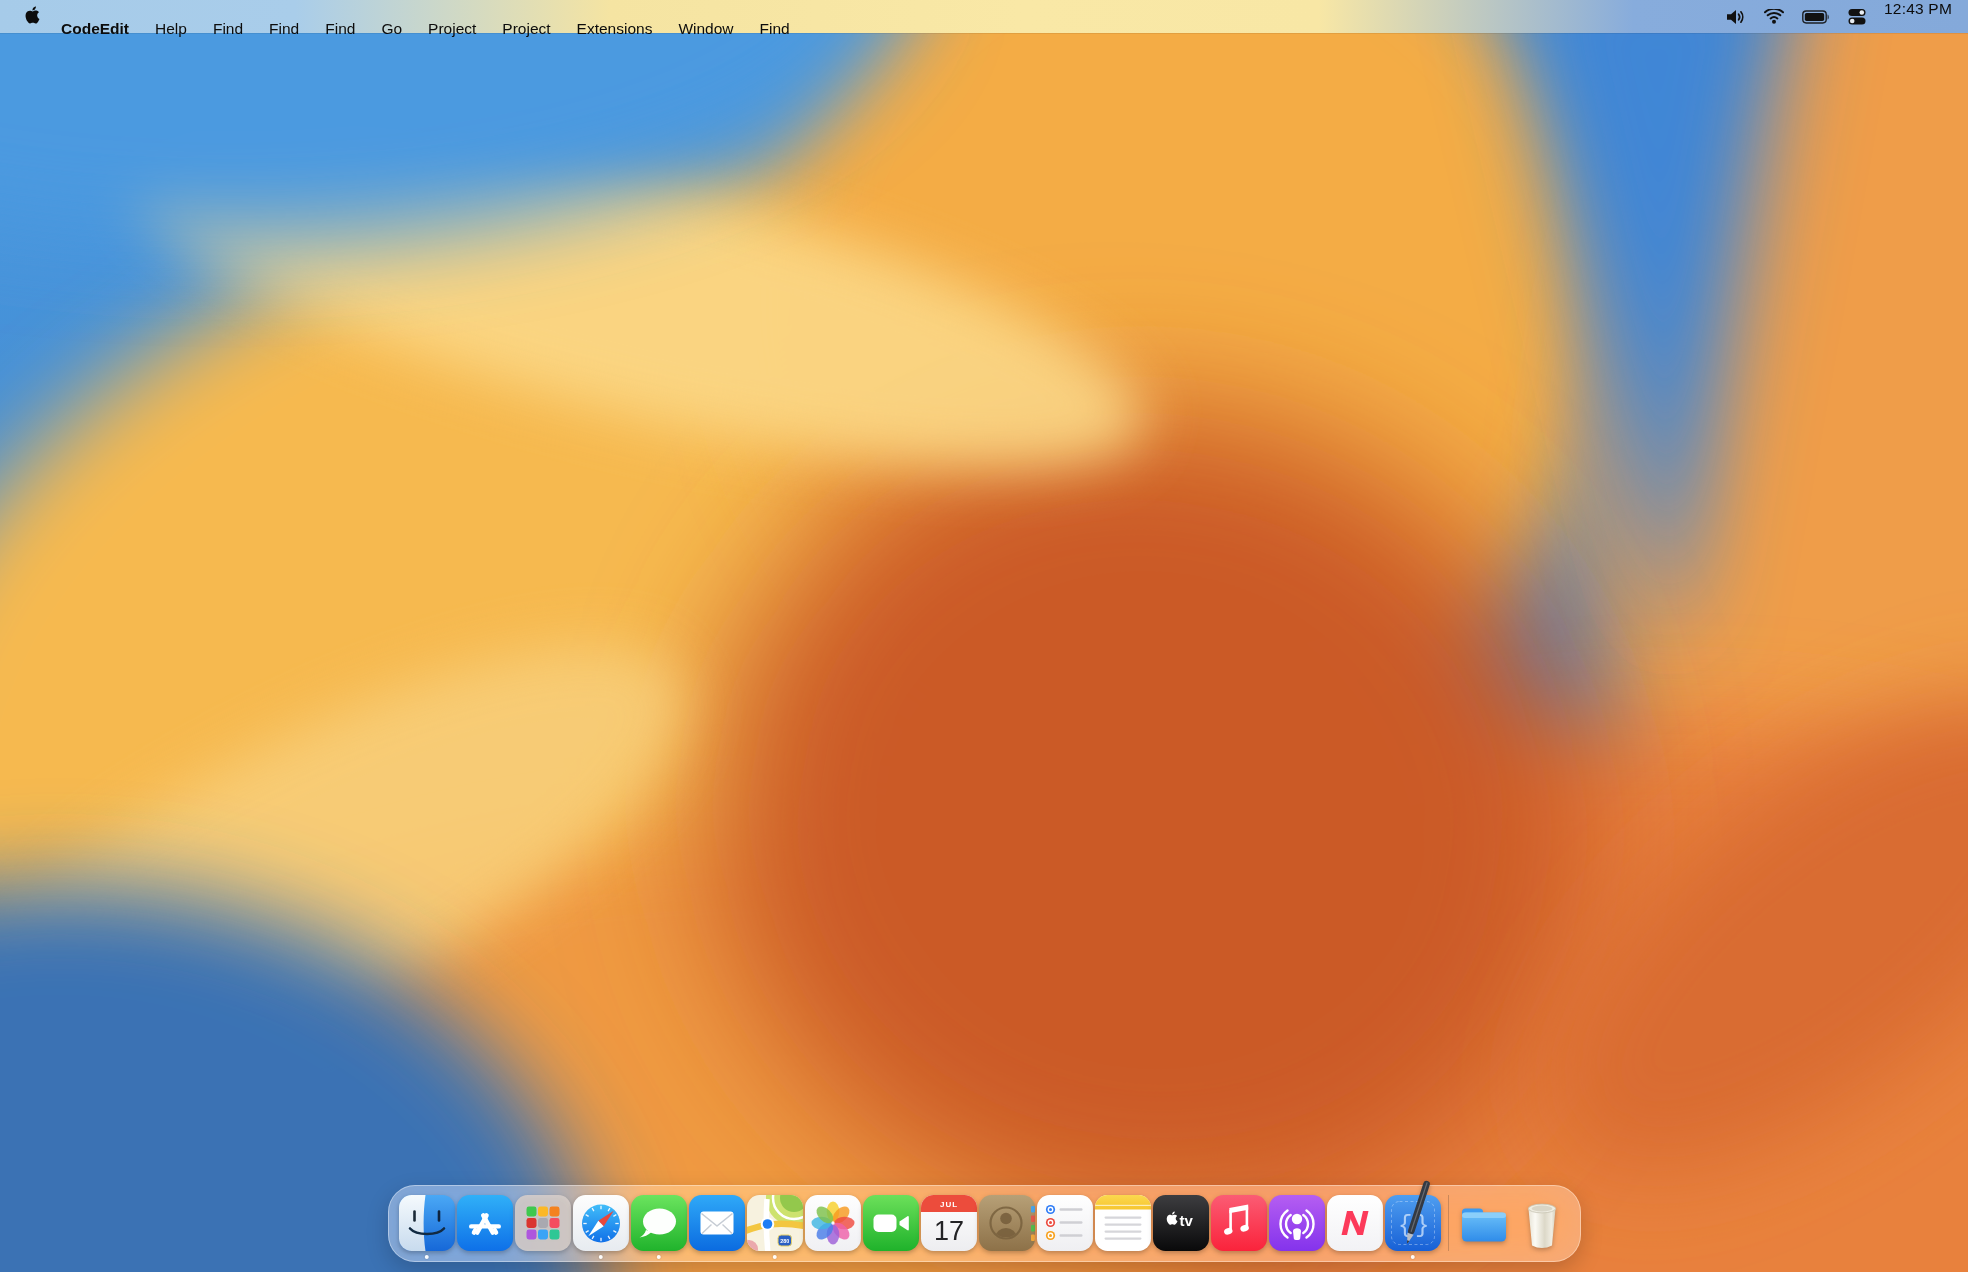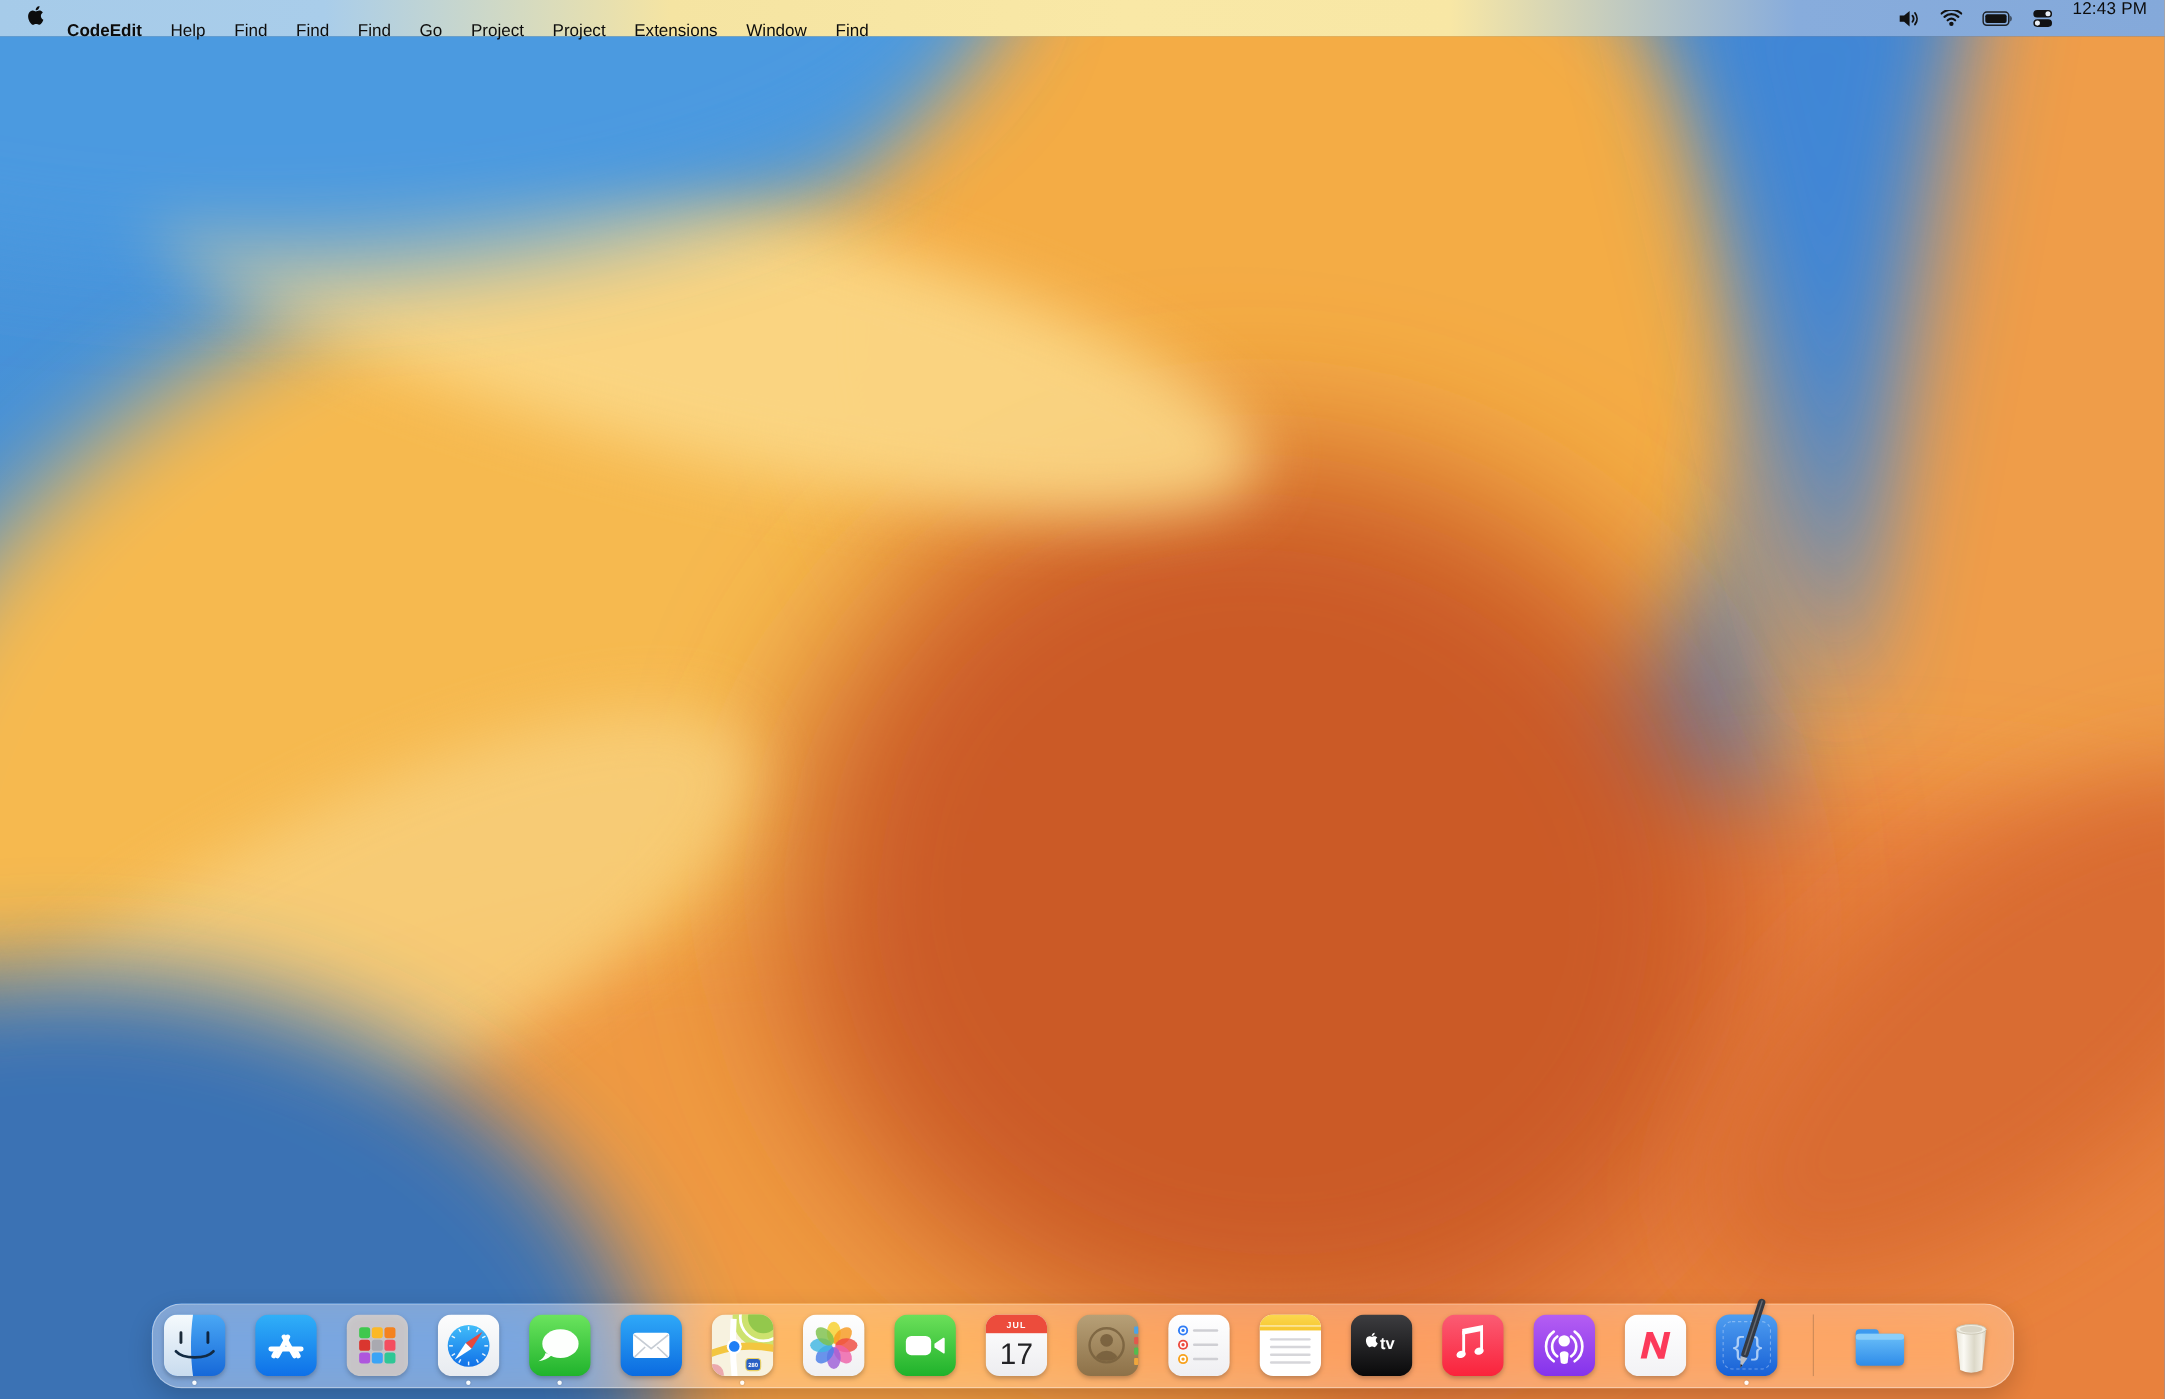--- a/index.html
+++ b/index.html
@@ -22,21 +22,21 @@
   .menu-items{display:flex;align-items:center;height:100%;}
   .menu-item{padding:0 13px;height:100%;display:flex;align-items:center;white-space:nowrap;margin-top:24px;}
   .menu-item.appname{font-weight:700;padding:0 13px 0 9px;}
   .menu-right{margin-left:auto;display:flex;align-items:flex-start;gap:18px;padding-right:16px;height:100%;}
   .status-ico{display:flex;align-items:center;height:100%;}
   .menu-time{white-space:nowrap;letter-spacing:.2px;}
 
   
   .dock-wrap{position:absolute;left:0;right:0;bottom:10px;display:flex;justify-content:center;z-index:20;}
   .dock{
-    display:flex;align-items:center;gap:27px;
+    display:flex;align-items:center;gap:2px;
     padding:9px 10px 10px 10px;border-radius:27px;
     background:rgba(255,240,233,0.40);
     backdrop-filter:blur(26px) saturate(1.6);
     -webkit-backdrop-filter:blur(26px) saturate(1.6);
     border:0.5px solid rgba(255,255,255,0.38);
     box-shadow:0 8px 22px rgba(0,0,0,0.18);
   }
   .dock-item{position:relative;width:56px;height:56px;flex:0 0 auto;}
   .dock-item svg{display:block;width:56px;height:56px;filter:drop-shadow(0 2px 2.5px rgba(0,0,0,0.26));}
   .dock-item.codeedit svg{position:absolute;left:0;bottom:0;width:56px;height:74px;}

